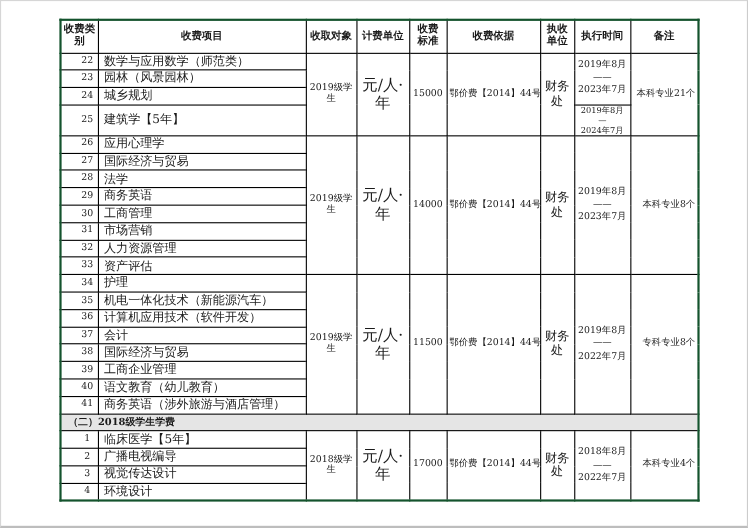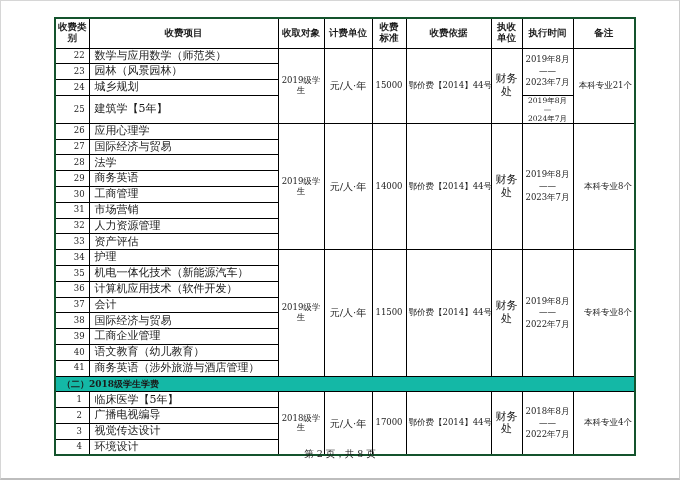--- a/index.html
+++ b/index.html
@@ -59,23 +59,23 @@
   }
   td.period-small{
     font-size:7.5px;
     white-space:pre-line;
     line-height:1.2;
     padding:0 5px;
     margin-left:44px;
   }
   td.note{font-size:8.5px;text-align:right;}
   td.target{font-size:8.5px;}
-  td.unit{font-size:10px;margin-top:12px;}
+  td.unit{font-size:14px;margin-top:12px;}
   td.section{
-    background:#14b8a6;
+    background:#e5e5e5;
     text-align:left;
     padding-left:6px;
     font-weight:bold;
     font-size:9px;
   }
   .footer{
     position:absolute;
     left:0;right:0;
     top:447px;
     text-align:center;
@@ -255,14 +255,13 @@
         <td class="num">3</td>
         <td class="item">视觉传达设计</td>
       </tr>
       <tr>
         <td class="num">4</td>
         <td class="item">环境设计</td>
       </tr>
     </tbody>
   </table>
 
-  <div class="footer">第 2 页，共 8 页</div>
 </div>
 
 </body></html>

